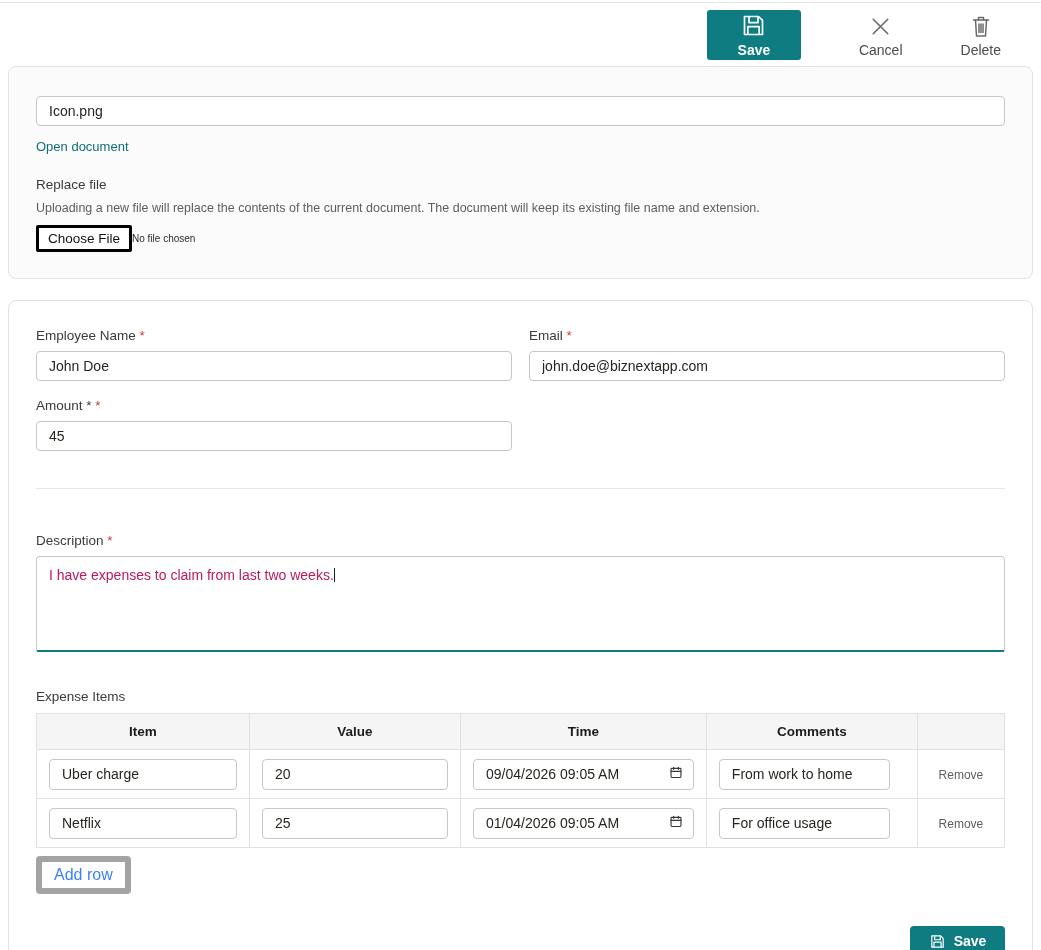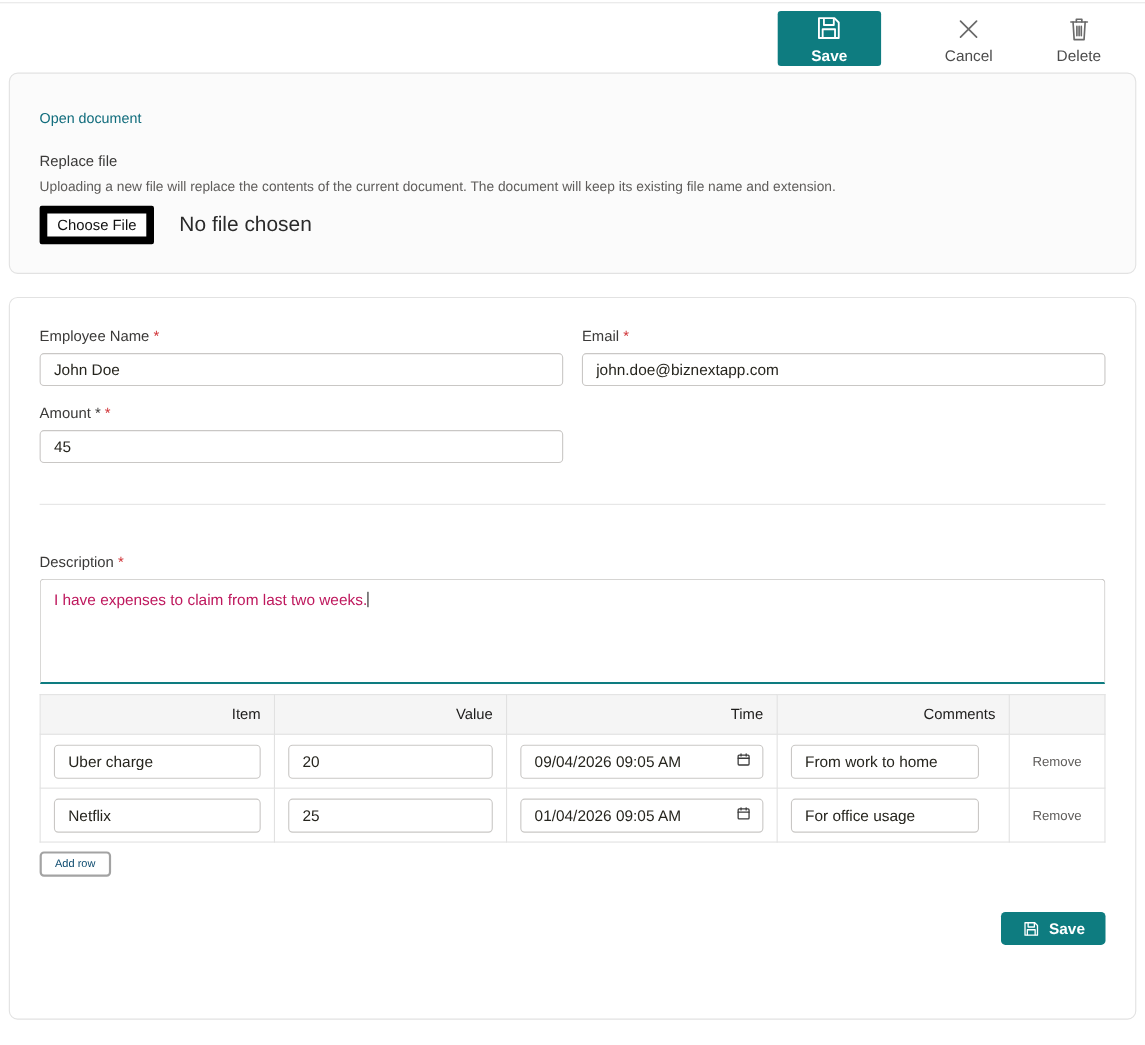--- a/index.html
+++ b/index.html
@@ -46,26 +46,26 @@
     font-family: "Liberation Sans", sans-serif; outline: none;
   }
 
   
   .doc-input { margin-top: 9px; }
   .link { display: inline-block; margin-top: 13px; font-size: 13px; color: #106c7c; text-decoration: none; cursor: pointer; }
   .replace-lbl { margin-top: 22px; }
   .hint { margin-top: 9px; font-size: 12.5px; color: #5f5d5b; }
   .file-row { margin-top: 10px; display: flex; align-items: center; }
   .choose-btn {
-    border: 7px solid #000000; background: #ffffff; border-radius: 2px;
+    border: 3px solid #000000; background: #ffffff; border-radius: 2px;
     font-size: 13.5px; color: #111; padding: 3px 9px; cursor: pointer;
     font-family: "Liberation Sans", sans-serif;
     text-align: right;
   }
-  .no-file { margin-left: 23px; font-size: 19px; color: #2b2b2b; }
+  .no-file { margin-left: 0; font-size: 10px; color: #2b2b2b; }
 
   
   .grid { display: grid; grid-template-columns: 1fr 1fr; column-gap: 11px; row-gap: 12px; gap: 17px; }
   .field label { display: block; margin-bottom: 8px; }
   .datebox {
     display: flex; align-items: center; justify-content: space-between;
     height: 30px; border: 1px solid #c9c7c5; border-radius: 4px; background: #fff;
     padding: 0 10px 0 12px; font-size: 14px; color: #26251e; cursor: text;
   }
   .divider { border: none; border-top: 1px solid #e5e5e5; margin-top: 37px; }
@@ -78,37 +78,37 @@
     border-radius: 4px 4px 2px 2px; background: #fff;
     padding: 10px 12px; font-size: 14px; color: #be185d; cursor: text;
   }
   .caret { display: inline-block; width: 1px; height: 14px; background: #222; vertical-align: -2px; }
 
   
   .items-label { display: block; margin-top: 37px; }
   .items-table { margin-top: 9px; width: 100%; border-collapse: collapse; table-layout: fixed; }
   .items-table th, .items-table td { border: 1px solid #e1e1e1; }
   .items-table th {
-    background: #f5f5f5; text-align: right; font-size: 13.5px; font-weight: 400;
+    background: #f5f5f5; text-align: center; font-size: 13.5px; font-weight: 700;
     color: #1d1c1b; padding: 0 12px; height: 36px;
   }
   .items-table td { height: 49px; padding: 0 12px; vertical-align: middle; }
   .col-item { width: 22%; } .col-value { width: 21.8%; } .col-time { width: 25.4%; }
   .col-comments { width: 21.8%; } .col-actions { width: 9%; }
   .cell-input { height: 31px; }
   .cell-date { height: 31px; }
   .td-comments .cell-input { width: 92%; }
   .td-remove { text-align: center; padding: 0; }
   .remove-btn {
     background: none; border: none; font-size: 12px; color: #605e5c; cursor: pointer;
     font-family: "Liberation Sans", sans-serif;
   }
   .add-row-btn {
-    margin-top: 8px; background: #fff; border: 2px solid #a3a3a3; border-radius: 4px;
-    font-size: 10px; color: #0c4a6e; padding: 4px 12px; cursor: pointer;
+    margin-top: 8px; background: #fff; border: 6px solid #a3a3a3; border-radius: 4px;
+    font-size: 16px; color: #3b82f6; padding: 4px 12px; cursor: pointer;
     font-family: "Liberation Sans", sans-serif;
   }
 
   
   .form-footer { display: flex; justify-content: flex-end; margin-top: 32px; }
   .save-bottom {
     background: #0e7c80; color: #fff; border: none; border-radius: 4px;
     width: 95px; height: 30px; display: flex; align-items: center; justify-content: center;
     gap: 8px; font-size: 14px; font-weight: 700; cursor: pointer;
     font-family: "Liberation Sans", sans-serif;
@@ -148,20 +148,21 @@
         <path d="M9.5 6.5 V4 h5 v2.5"></path>
         <path d="M6.5 6.5 l1 16 h9 l1 -16"></path>
         <path d="M10 10.5 v8.5 M12 10.5 v8.5 M14 10.5 v8.5"></path>
       </svg>
     </span>
     <span class="tb-label">Delete</span>
   </button>
 </div>
 
 <section class="panel panel-doc">
+  <input class="text-input doc-input" type="text" value="Icon.png" style="">
   <a class="link">Open document</a>
 
   <div class="lbl replace-lbl">Replace file</div>
   <div class="hint">Uploading a new file will replace the contents of the current document. The document will keep its existing file name and extension.</div>
 
   <div class="file-row">
     <button class="choose-btn">Choose File</button>
     <span class="no-file">No file chosen</span>
   </div>
 </section>
@@ -184,20 +185,21 @@
       <label class="lbl"><span>Amount *</span> <span class="req">*</span></label>
       <input class="text-input" type="text" value="45" style="">
     </div>
   </div>
 
   <hr class="divider">
 
   <label class="lbl desc-label"><span>Description</span> <span class="req">*</span></label>
   <div class="desc-box"><span>I have expenses to claim from last two weeks.</span><span class="caret"></span></div>
 
+  <span class="lbl items-label">Expense Items</span>
 
   <table class="items-table">
     <thead>
       <tr>
         <th class="col-item">Item</th>
         <th class="col-value">Value</th>
         <th class="col-time">Time</th>
         <th class="col-comments">Comments</th>
         <th class="col-actions"></th>
       </tr>

